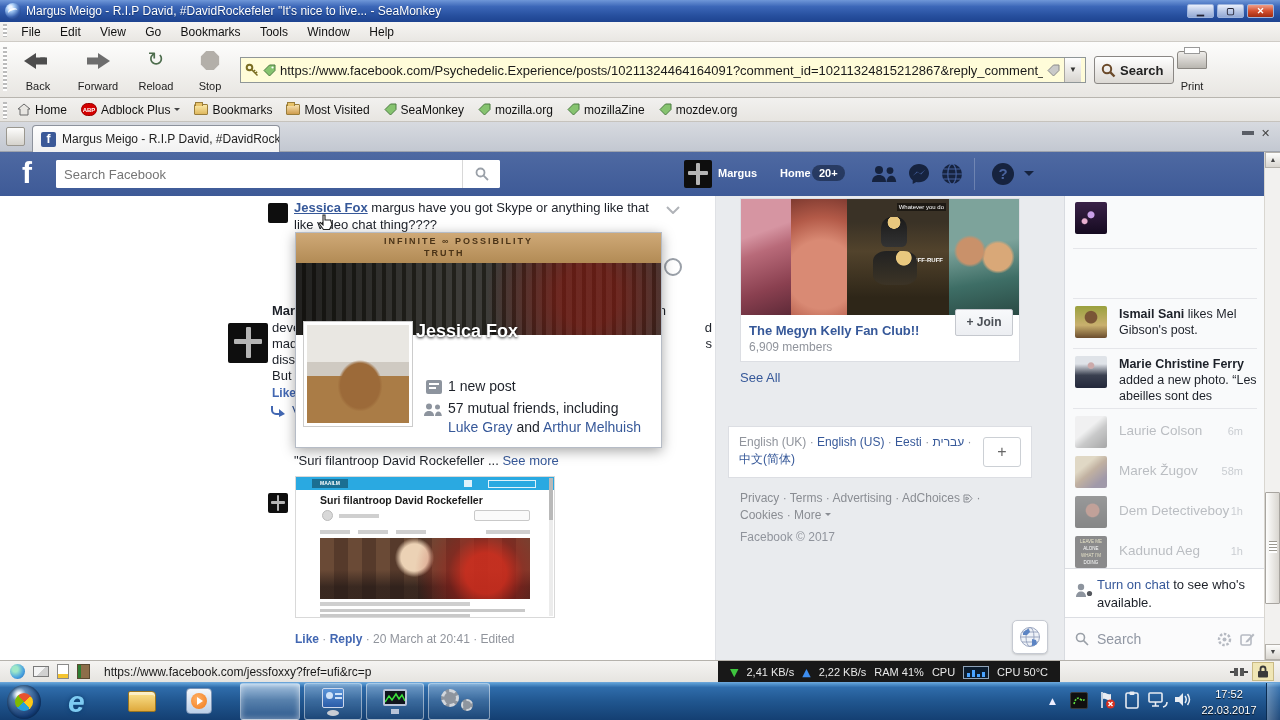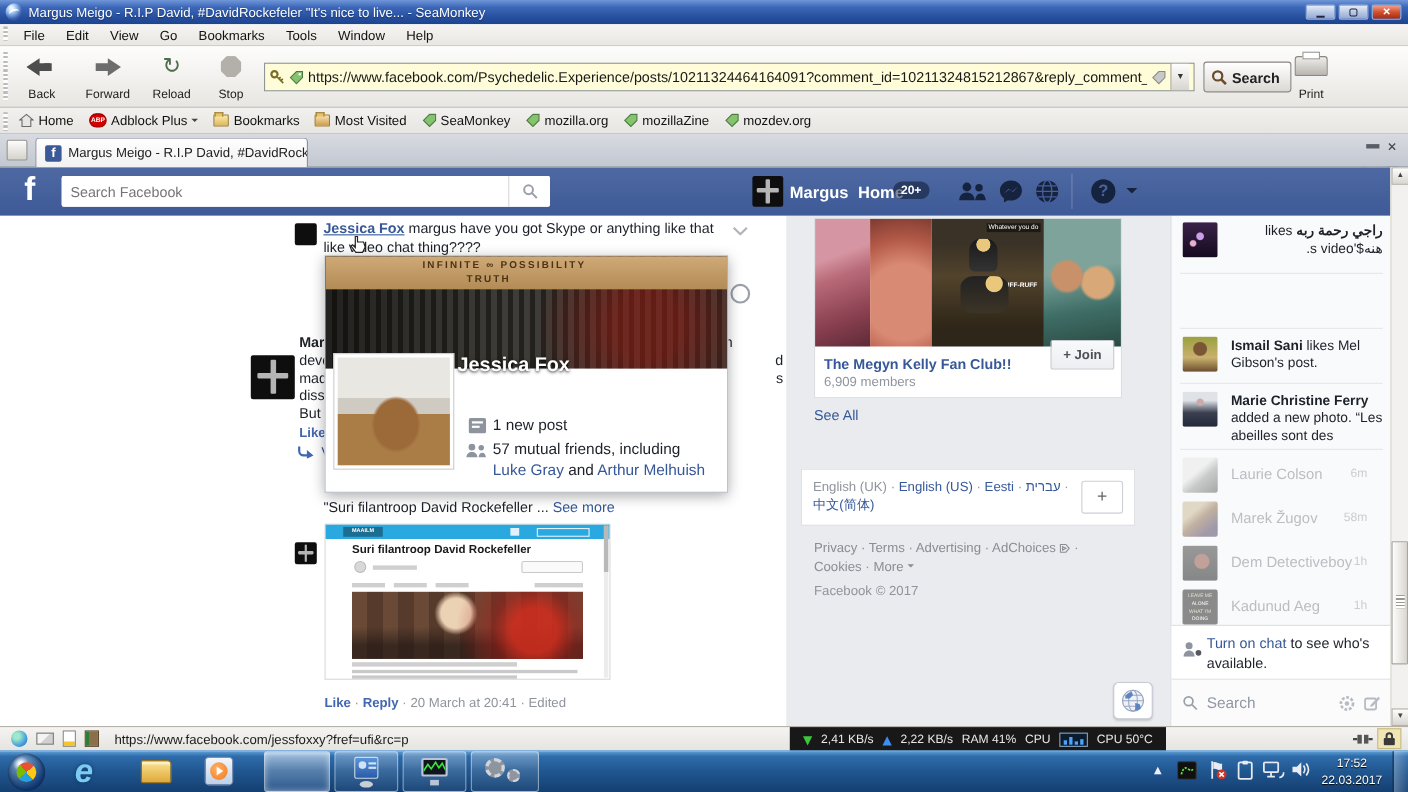--- a/index.html
+++ b/index.html
@@ -44,21 +44,21 @@
 .ytic{width:17px;height:13px;background:#e52d27;border-radius:3px;position:relative;flex:0 0 auto}
 .ytic::after{content:"";position:absolute;left:6px;top:3px;border:4px solid transparent;border-left:6px solid #fff}
 
 .viewport{left:0;top:152px;width:1280px;height:508px;background:#e9ebee;overflow:hidden}
 .fbheader{position:absolute;left:0;top:0;width:1264px;height:44px;background:linear-gradient(#4e69a2,#3e5a97);z-index:8}
 .flogo{position:absolute;left:22px;top:4px;color:#fff;font-size:30px;font-weight:bold}
 .fbsearch{position:absolute;left:56px;top:8px;width:444px;height:28px;background:#fff;border-radius:2px;display:flex;overflow:hidden}
 .fbsearch input{flex:1;border:0;outline:0;padding:0 8px;font-size:13px;color:#1d2129;font-family:"Liberation Sans",sans-serif}
 .fbsearch .sbtn{width:38px;border-left:1px solid #d8d8d8;display:flex;align-items:center;justify-content:center;background:#fff}
 .navico{fill:#16233f}
-.hdrtxt{color:#fff;font-size:15px;font-weight:bold;position:absolute;top:15px}
+.hdrtxt{color:#fff;font-size:11px;font-weight:bold;position:absolute;top:15px}
 .badge{position:absolute;top:13px;background:rgba(8,18,38,.5);color:#fff;font-size:11px;font-weight:bold;border-radius:9px;padding:2px 7px}
 .helpc{position:absolute;width:22px;height:22px;border-radius:50%;background:#16233f;color:#49639e;font-weight:bold;font-size:15px;text-align:center;line-height:22px}
 .wcaret{position:absolute;width:0;height:0;border:5px solid transparent;border-top-color:#16233f}
 .fbbody{position:absolute;left:0;top:44px;width:1264px;height:464px;background:#e9ebee}
 .colmain{position:absolute;left:0;top:0;width:716px;height:464px;background:#fff;border-right:1px solid #dfe1e5}
 .tickercol{position:absolute;left:1064px;top:0;width:200px;height:464px;background:#f9fafb;border-left:1px solid #d8dbe0}
 .ava{background:#0e0e0e;border-radius:2px;position:relative;overflow:hidden}
 .cross::before{content:"";position:absolute;left:44%;top:10%;width:13%;height:78%;background:#b5b5b5;border-radius:1px}
 .cross::after{content:"";position:absolute;left:16%;top:40%;width:68%;height:13%;background:#b5b5b5;border-radius:1px}
 .ctext{font-size:13px;line-height:17px;color:#1d2129}
@@ -443,21 +443,20 @@
         <span class="fl">Cookies</span>
         <span>·</span>
         <span class="fl">More</span>
         <span class="caret" style="border-top-color:#8a8d93"></span>
       </div>
       <span class="abs" style="left:740px;top:334px;font-size:12px;color:#90949c">Facebook © 2017</span>
 
       <div class="tickercol">
         <div class="tkitem" style="top:6px" dir="auto">
           <span class="chava" style="background:radial-gradient(circle at 50% 40%,#c9a0e8 0 12%,transparent 16%),radial-gradient(circle at 30% 60%,#e8b0d0 0 8%,transparent 12%),linear-gradient(#3a2248,#150a20)"></span>
-          <p style="margin-left:44px"><span class="tname">راجي رحمة ربه</span><span> likes </span><span>هنه$'s video.</span></p>
         </div>
         <div class="tksep" style="top:52px"></div>
         <div class="tksep" style="top:102px"></div>
         <div class="tkitem" style="top:110px">
           <span class="chava" style="background:radial-gradient(circle at 50% 35%,#7a5636 0 22%,transparent 26%),linear-gradient(#9aa13e,#c9b06e 60%,#6b4d2e)"></span>
           <p style="margin-left:44px"><span class="tname">Ismail Sani</span><span> likes </span><span>Mel Gibson's post.</span></p>
         </div>
         <div class="tksep" style="top:152px"></div>
         <div class="tkitem" style="top:160px">
           <span class="chava" style="background:radial-gradient(circle at 50% 30%,#caa 0 10%,transparent 14%),linear-gradient(#dfe3e8 0 25%,#3a4050 60%,#23283a)"></span>

